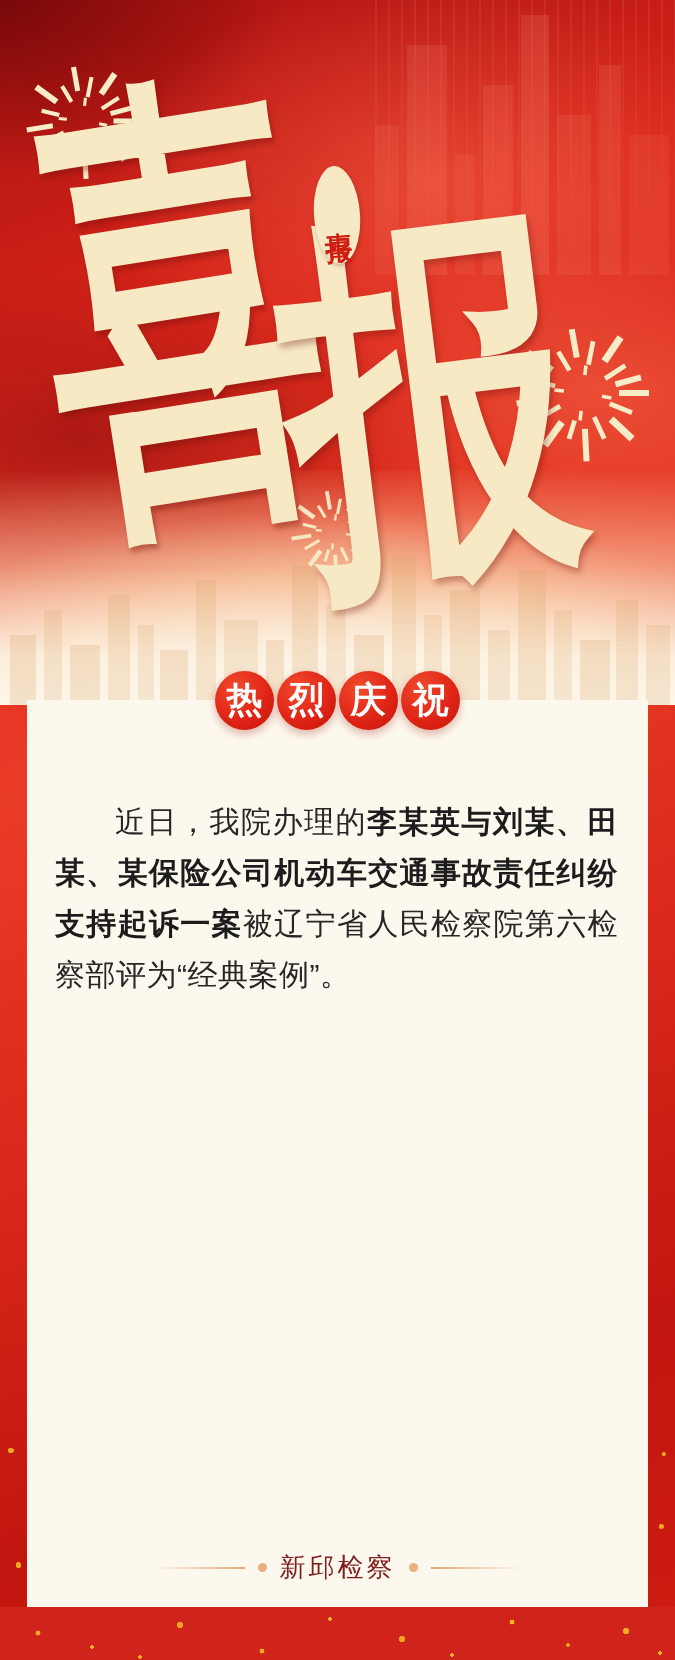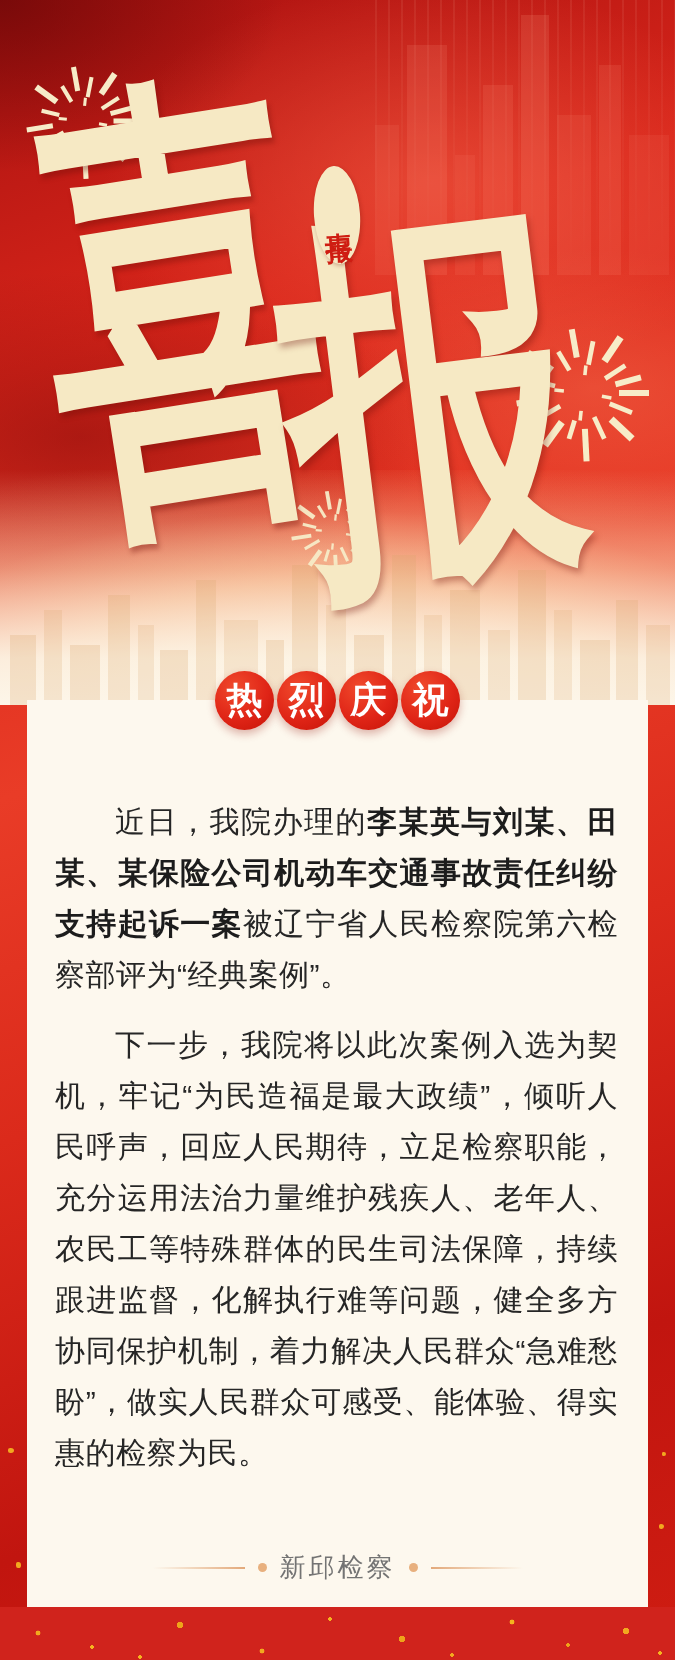--- a/index.html
+++ b/index.html
@@ -111,21 +111,21 @@
   .card b { font-weight: bold; color: #1c1c1c; }
 
   .card-footer {
     position: absolute; left: 0; bottom: 22px; width: 100%;
     display: flex; align-items: center; justify-content: center; gap: 13px;
   }
   .f-line { width: 92px; height: 2px; }
   .f-line.left  { background: linear-gradient(to left,  #e3a97a, rgba(227,169,122,0)); }
   .f-line.right { background: linear-gradient(to right, #e3a97a, rgba(227,169,122,0)); }
   .f-dot { width: 9px; height: 9px; border-radius: 50%; background: #e8b07e; }
-  .f-label { font-size: 26px; color: #737373; letter-spacing: 3px; }
+  .f-label { font-size: 26px; color: #7f1d1d; letter-spacing: 3px; }
 
   
   .strip {
     position: absolute; left: 0; top: 1607px; width: 675px; height: 53px;
     background-color: #d0231c;
     background-image:
       radial-gradient(4px 4px at 38px 26px,  #f2a81f 60%, transparent 65%),
       radial-gradient(3px 3px at 92px 40px,  #f5b31f 60%, transparent 65%),
       radial-gradient(5px 5px at 180px 18px, #eea31a 60%, transparent 65%),
       radial-gradient(4px 4px at 262px 44px, #f2a81f 60%, transparent 65%),
@@ -258,21 +258,20 @@
     <div class="circle">
         <span>庆</span>
       </div>
     <div class="circle">
         <span>祝</span>
       </div>
   </div>
 
   <div class="card">
     <p><span>近日，我院办理的</span><b>李某英与刘某、田某、某保险公司机动车交通事故责任纠纷支持起诉一案</b><span>被辽宁省人民检察院第六检察部评为“经典案例”。</span></p>
-    <p>下一步，我院将以此次案例入选为契机，牢记“为民造福是最大政绩”，倾听人民呼声，回应人民期待，立足检察职能，充分运用法治力量维护残疾人、老年人、农民工等特殊群体的民生司法保障，持续跟进监督，化解执行难等问题，健全多方协同保护机制，着力解决人民群众“急难愁盼”，做实人民群众可感受、能体验、得实惠的检察为民。</p>
 
     <div class="card-footer">
       <span class="f-line left"></span>
       <span class="f-dot"></span>
       <span class="f-label">新邱检察</span>
       <span class="f-dot"></span>
       <span class="f-line right"></span>
     </div>
   </div>
 

